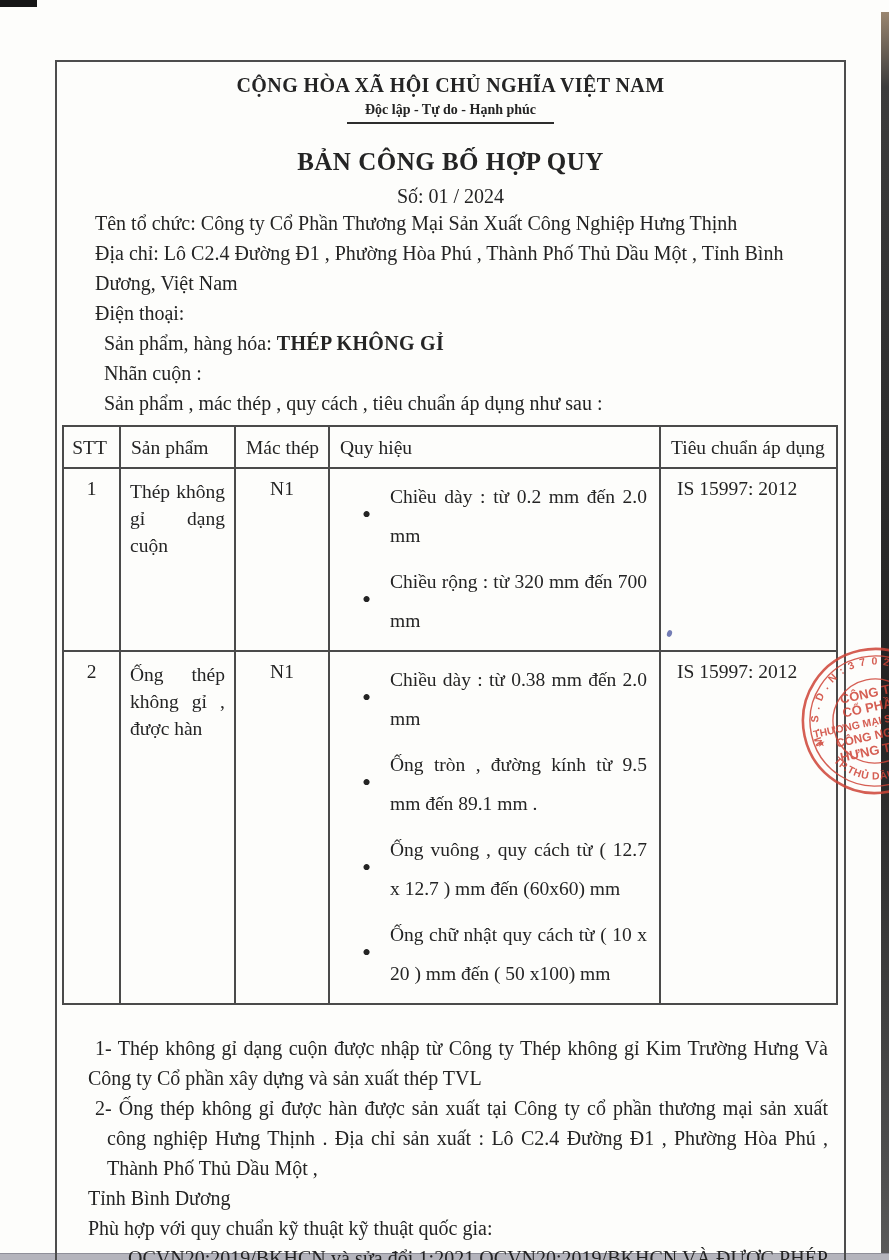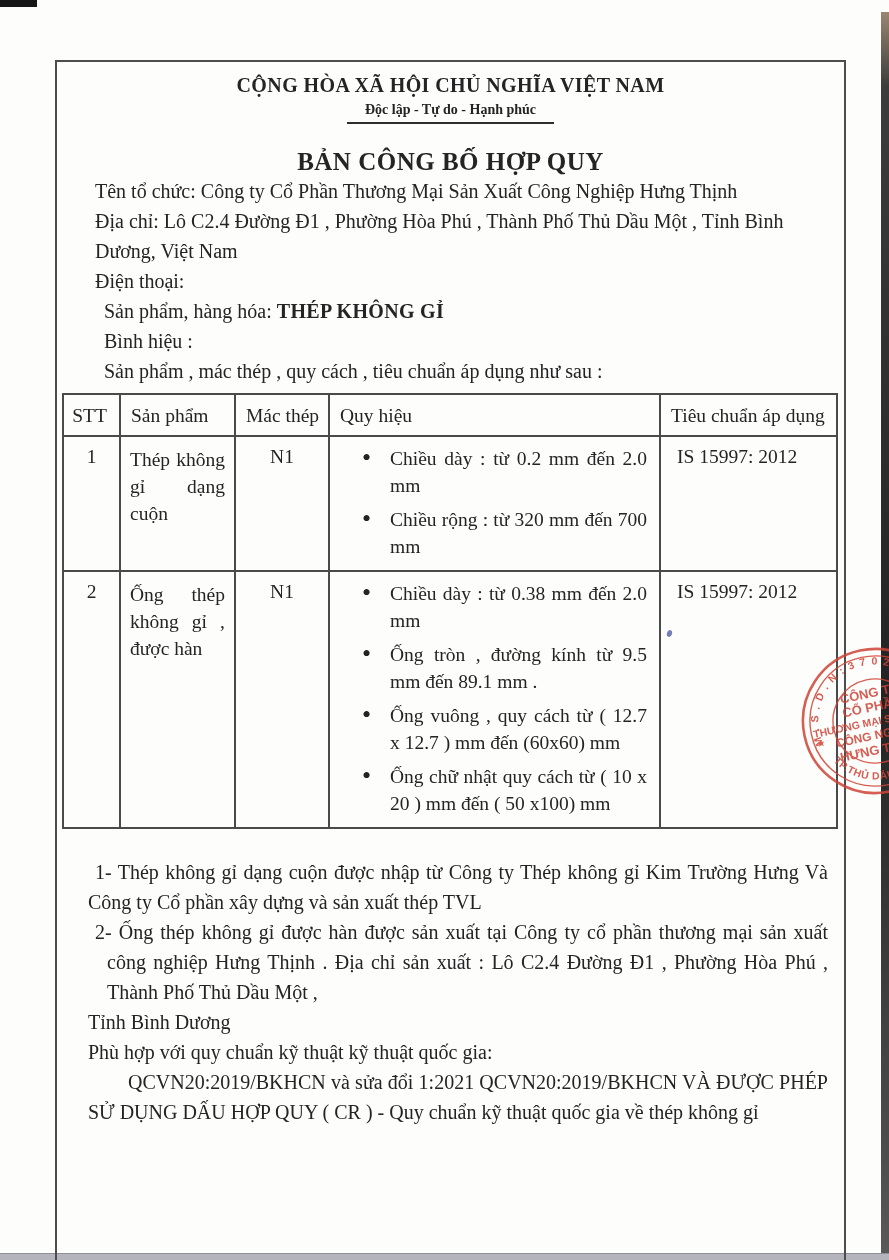--- a/index.html
+++ b/index.html
@@ -47,21 +47,21 @@
   .p-intro { margin-top: 4px; padding-left: 9px; }
 
   table.doc-table { border-collapse: collapse; table-layout: fixed; width: 774px; margin: 7px 0 0 5px; }
   .doc-table th, .doc-table td { border: 2px solid #4a4a4a; font-size: 19.5px; font-weight: normal; vertical-align: top; margin-left: 18px; }
   .doc-table th { vertical-align: middle; text-align: left; padding: 9px 8px 8px 10px; height: 42px; }
   .doc-table th.col-stt { text-align: center; padding-left: 4px; }
   td.cell-stt { text-align: center; padding-top: 9px; }
   td.cell-product { padding: 9px 9px; text-align: justify; line-height: 27px; }
   td.cell-grade { text-align: center; padding-top: 9px; }
   td.cell-specs { padding: 8px 12px 10px 32px; }
-  .spec-item { display: flex; line-height: 27px; margin-top: 7px; }
+  .spec-item { display: flex; line-height: 39px; margin-top: 7px; align-items: center; }
   .spec-item:first-child { margin-top: 0; }
   .spec-bullet { flex: 0 0 28px; }
   .spec-bullet::before { content: "•"; font-size: 26px; line-height: 26px; }
   .spec-text { flex: 1 1 auto; text-align: justify; }
   td.cell-standard { padding: 9px 6px 9px 16px; }
 
   .notes { margin: 28px 16px 0 31px; font-size: 20px; line-height: 30px; }
   .notes p { margin: 0; }
   .note-item1 { text-indent: 7px; text-align: justify; }
   .note-item2 { margin-top: 2px; padding-left: 19px; text-indent: -12px; text-align: justify; }
@@ -93,27 +93,28 @@
   <div class="edge-bottom"></div>
 
   <div class="frame">
 
     <div class="nat-line1">CỘNG HÒA XÃ HỘI CHỦ NGHĨA VIỆT NAM</div>
     <div class="nat-line2-wrap">
       <span class="nat-line2">Độc lập - Tự do - Hạnh phúc</span>
     </div>
 
     <div class="doc-title">BẢN CÔNG BỐ HỢP QUY</div>
+    <div class="doc-number">Số: 01 / 2024</div>
 
     <div class="doc-body">
       <p class="p-org">Tên tổ chức: Công ty Cổ Phần Thương Mại Sản Xuất Công Nghiệp Hưng Thịnh</p>
       <p class="p-address">Địa chỉ: Lô C2.4 Đường Đ1 , Phường Hòa Phú , Thành Phố Thủ Dầu Một , Tỉnh Bình Dương, Việt Nam</p>
       <p class="p-phone">Điện thoại:</p>
       <p class="p-product"><span>Sản phẩm, hàng hóa: </span><b>THÉP KHÔNG GỈ</b></p>
-      <p class="p-brand">Bình hiệu :</p>
+      <p class="p-brand">Nhãn cuộn :</p>
       <p class="p-intro">Sản phẩm , mác thép , quy cách , tiêu chuẩn áp dụng như sau :</p>
     </div>
 
     <table class="doc-table">
       <colgroup>
         <col style="width:57px">
           <col style="width:115px">
           <col style="width:94px">
           <col style="width:331px">
           <col style="width:177px">

